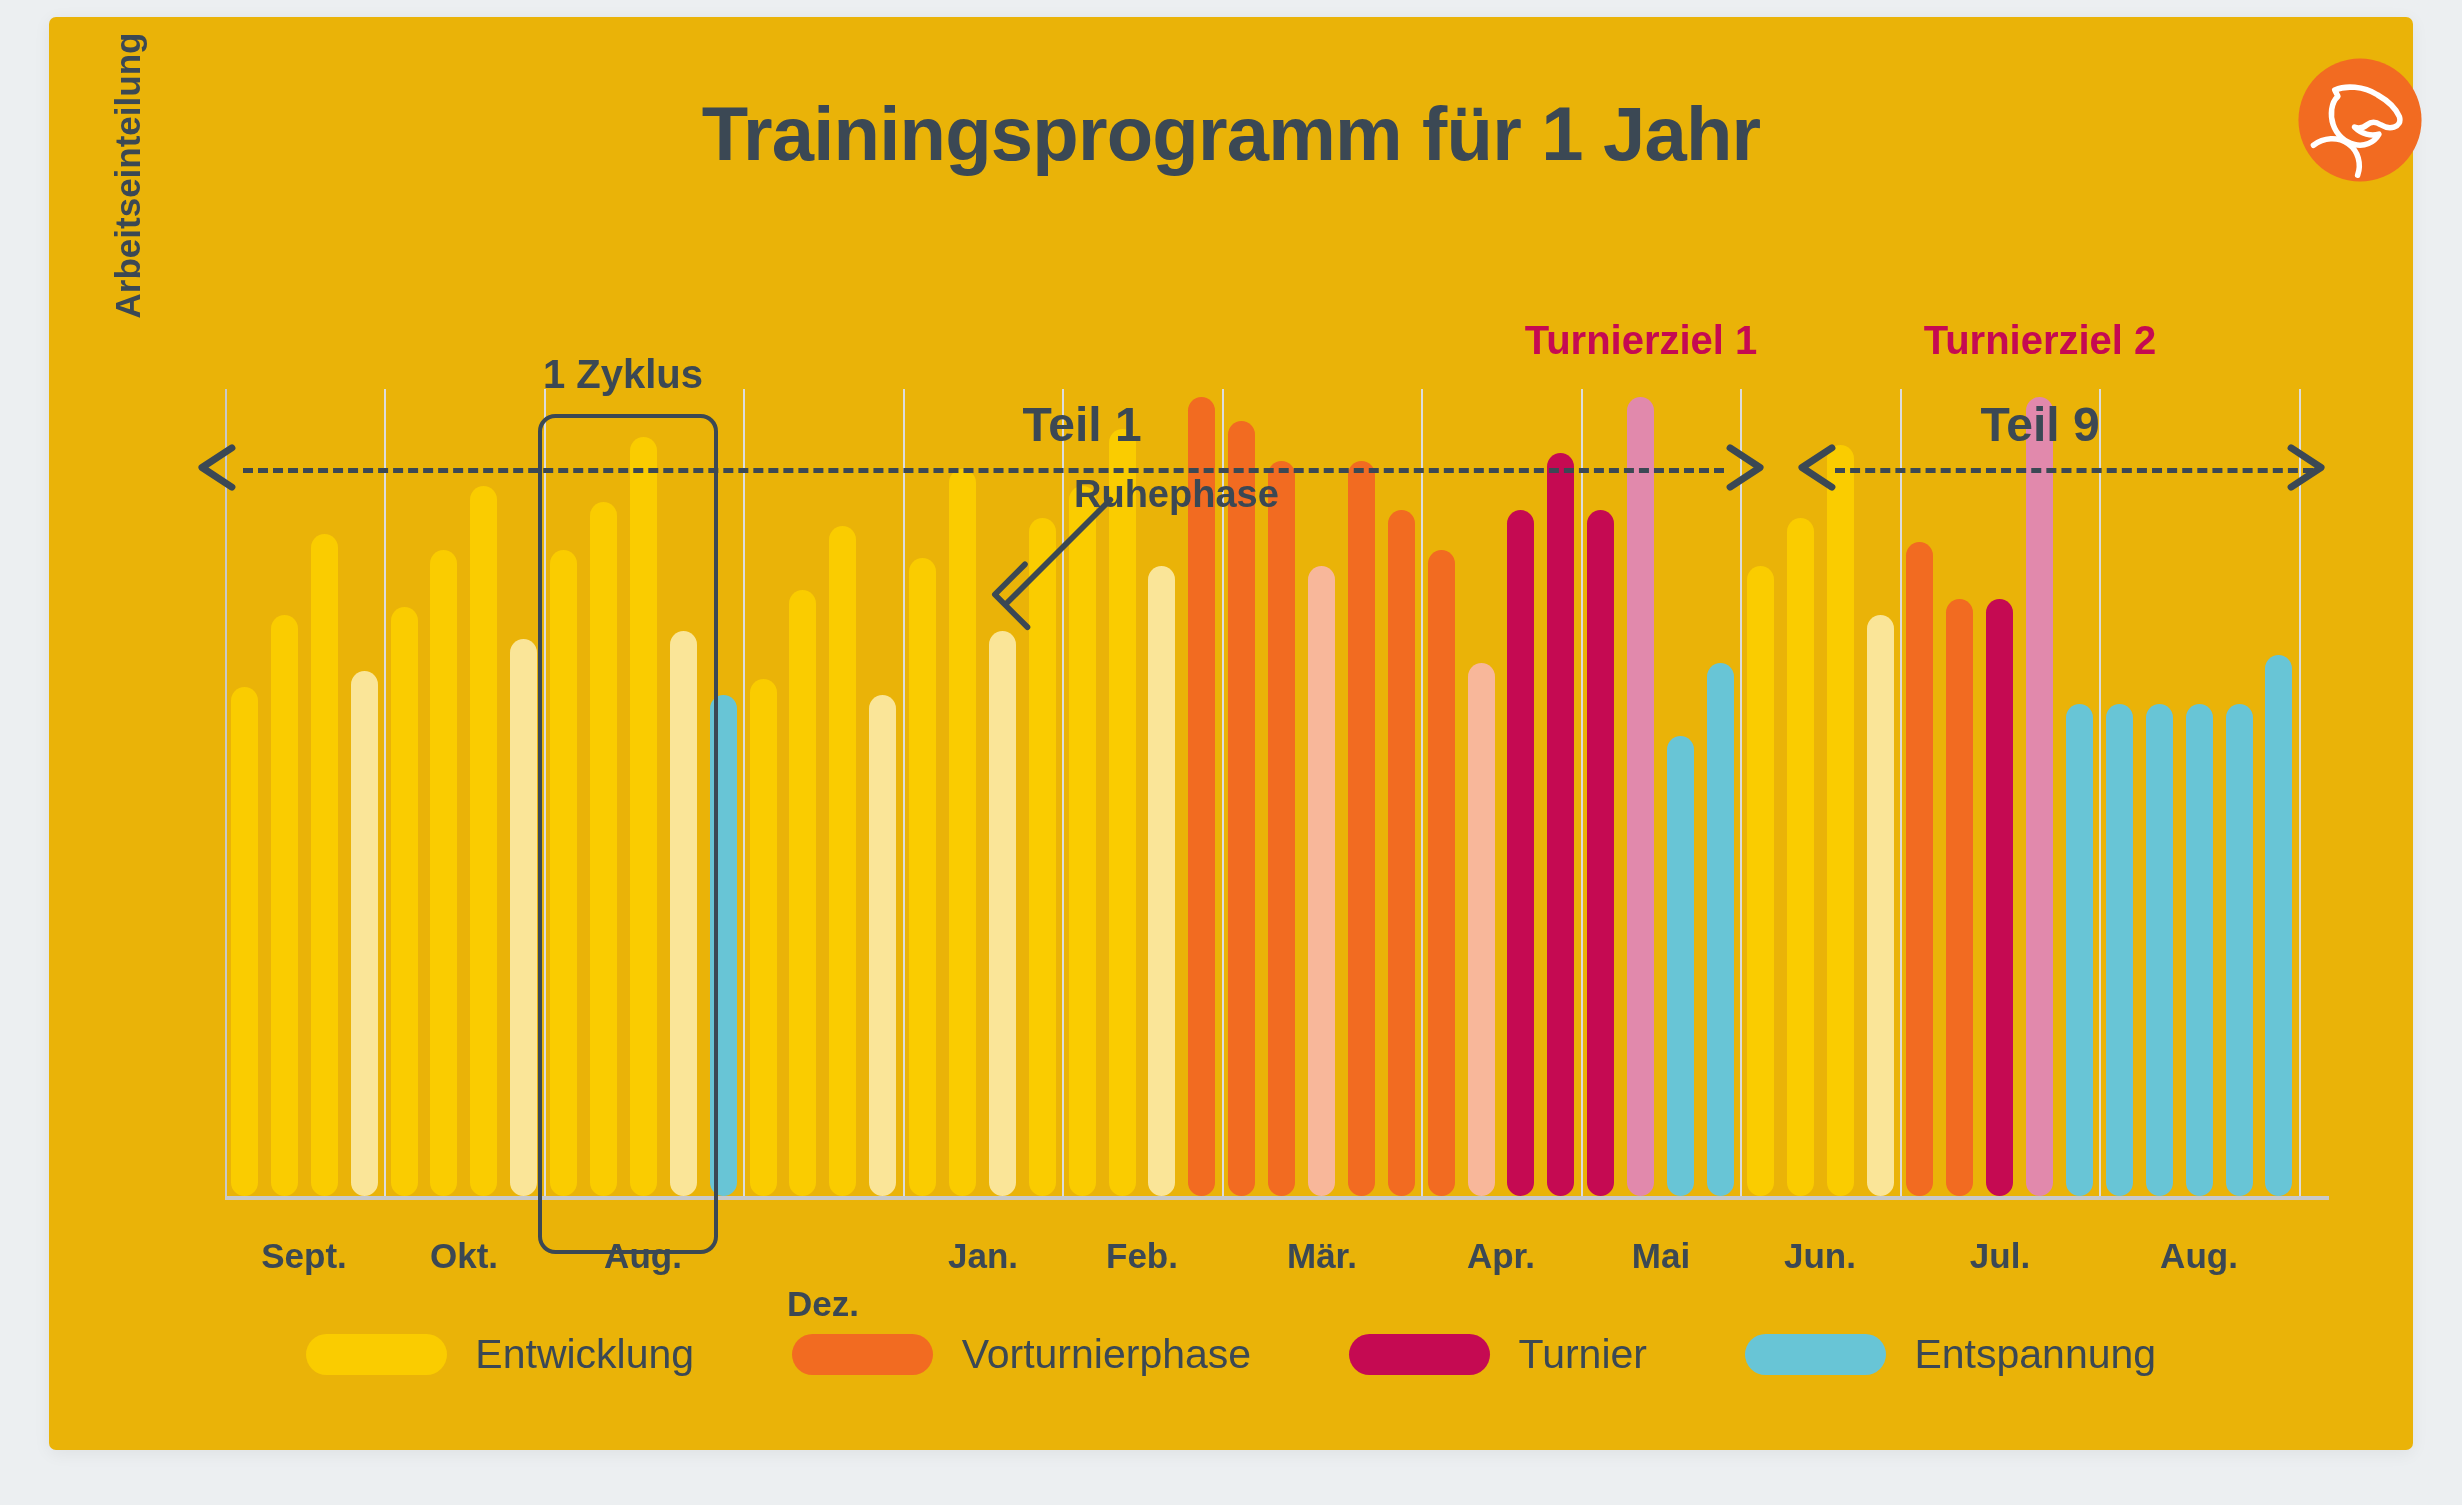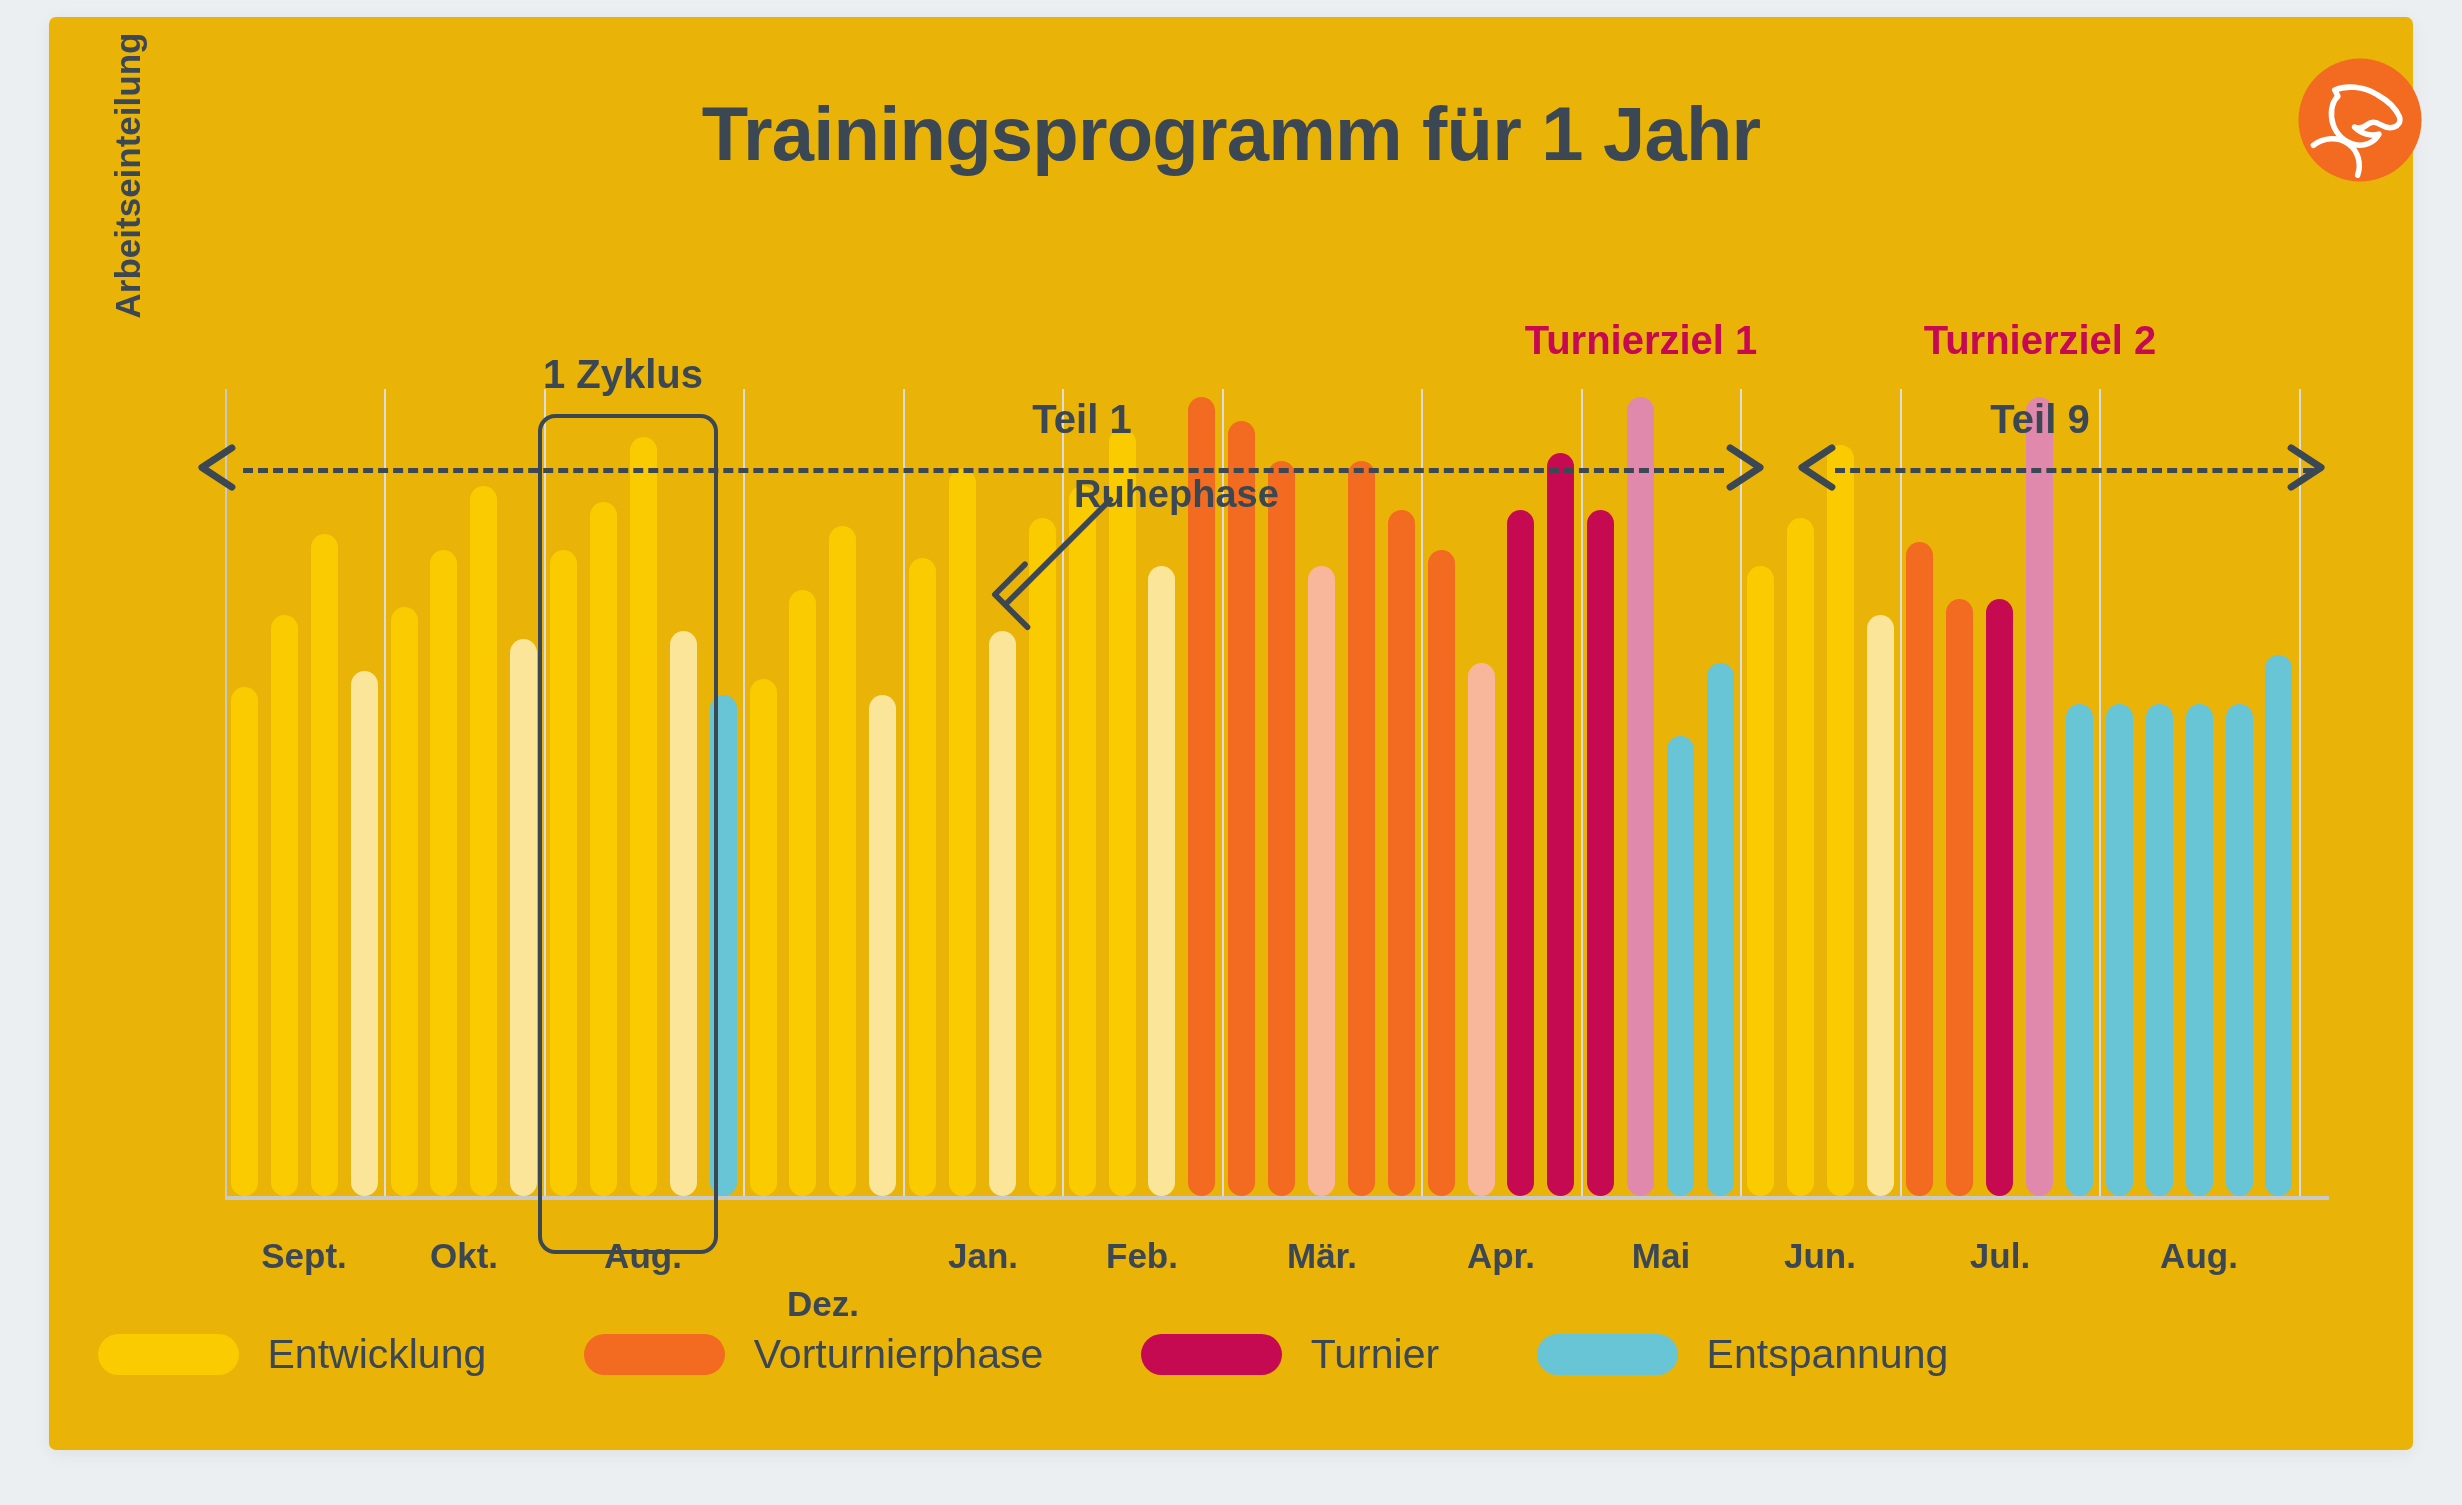--- a/index.html
+++ b/index.html
@@ -45,41 +45,41 @@
     position:absolute;top:1219px;font-size:35px;font-weight:700;color:#3b4854;
     white-space:nowrap;transform:translateX(-50%);
   }
 
   
   .dashline{
     position:absolute;height:0;border-top:5.5px dashed #3b4854;
   }
   .arrowhead{position:absolute;}
   .annot{
-    position:absolute;font-size:40px;font-weight:700;color:#3b4854;
+    position:absolute;font-size:48px;font-weight:700;color:#3b4854;
     white-space:nowrap;transform:translateX(-50%);
   }
   .annot.pink{color:#c50a52;font-size:40px;}
   #zyklusbox{
     position:absolute;border:4.7px solid #3b4854;border-radius:17.4px;
   }
   #zykluslabel{
     position:absolute;font-size:40px;font-weight:700;color:#3b4854;
     white-space:nowrap;transform:translateX(-50%);
   }
   #ruhelabel{
     position:absolute;font-size:38px;font-weight:700;color:#3b4854;
     white-space:nowrap;
   }
   #ruhearrow{position:absolute;}
 
   
   #legend{
     position:absolute;left:0;top:1314px;width:2364px;
-    display:flex;align-items:center;
+    display:flex;justify-content:center;align-items:center;
   }
   .legitem{display:flex;align-items:center;margin:0 49px;}
   .legswatch{width:141px;height:41px;border-radius:20.6px;}
   .leglabel{
     margin-left:28.5px;font-size:41px;color:#3b4854;font-weight:400;
     white-space:nowrap;
   }
 </style>
 </head>
 <body>

